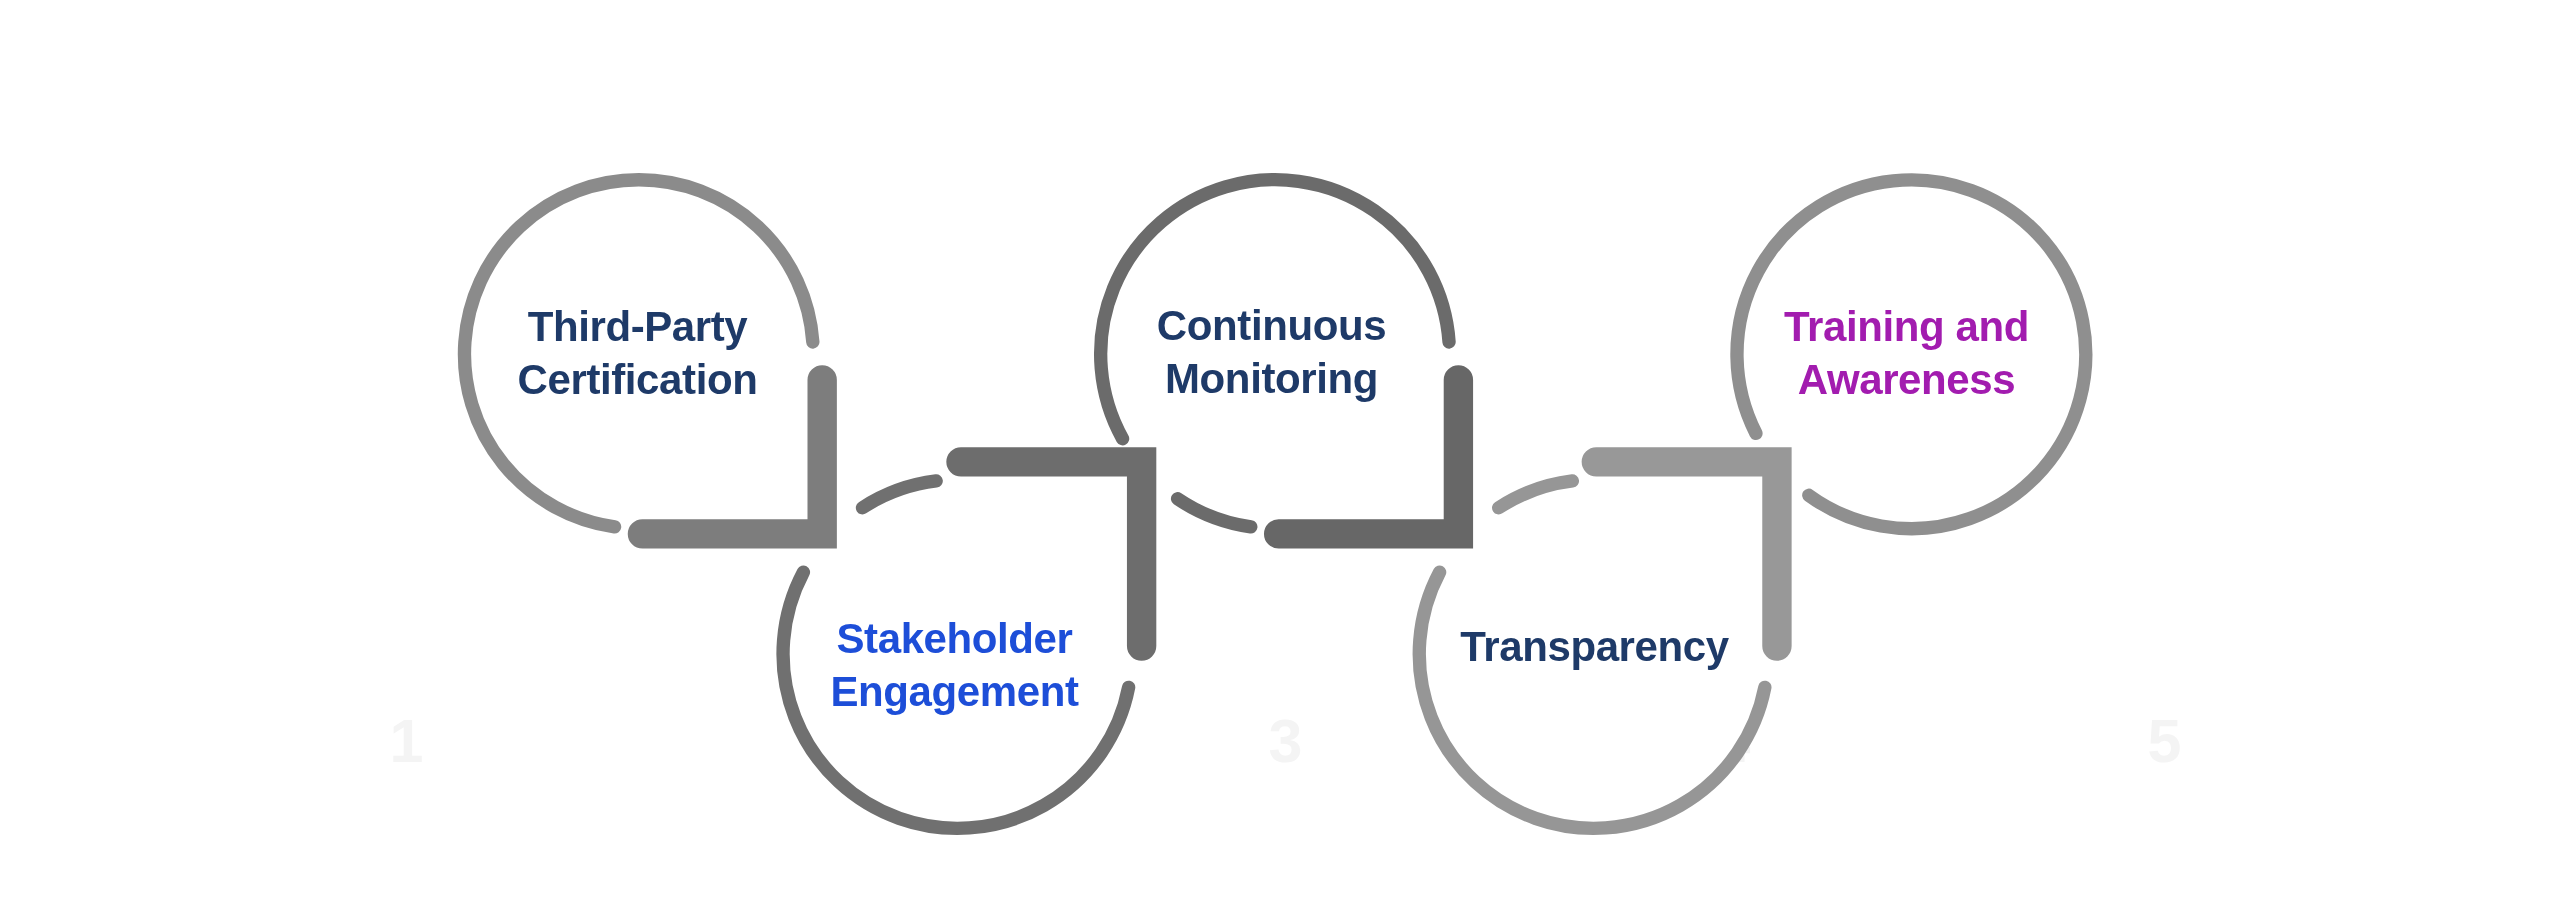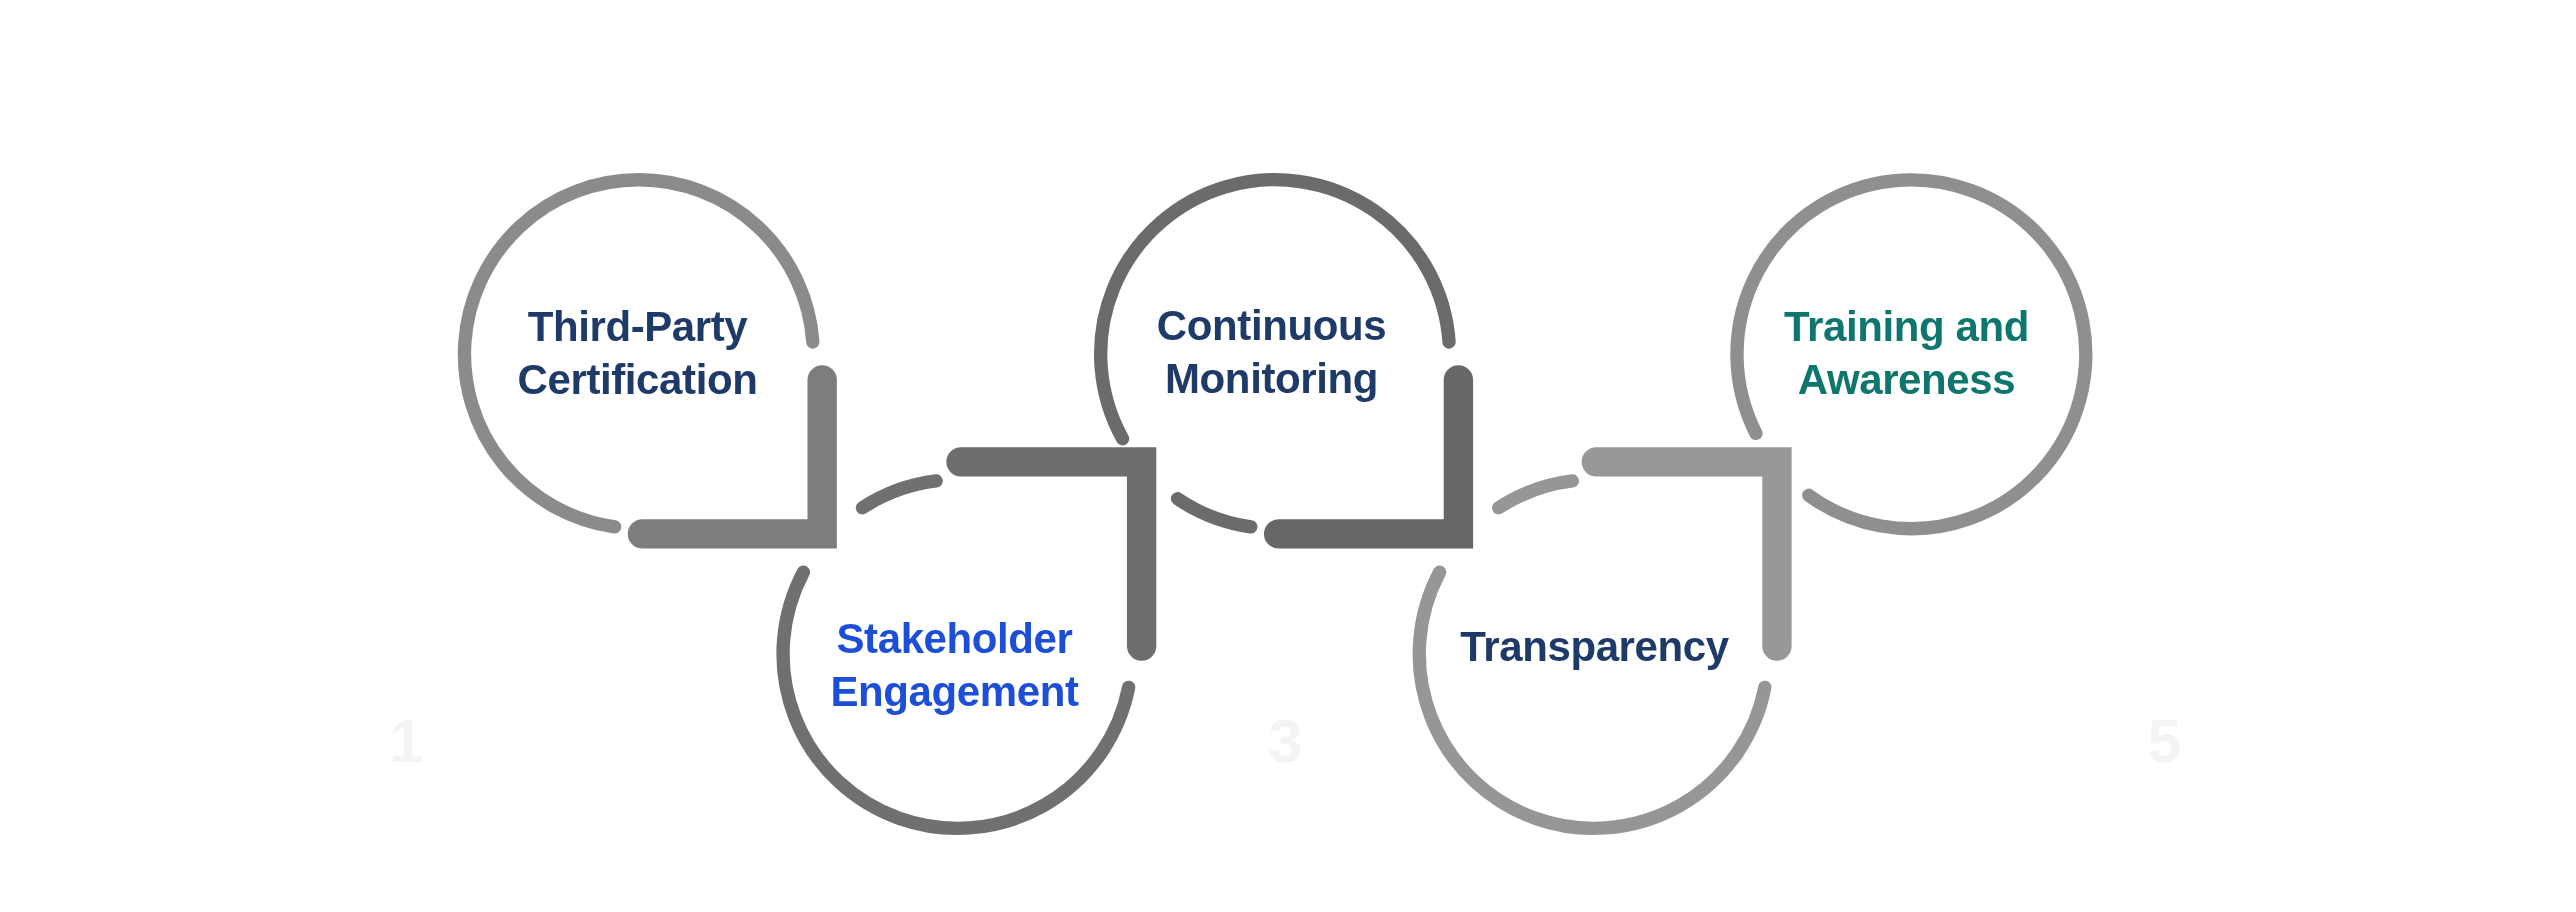--- a/index.html
+++ b/index.html
@@ -108,18 +108,18 @@
   </svg>
 
   <div class="labels-layer">
     <div class="step-label lbl-1" style="color: rgb(30, 58, 104);">Third-Party
 Certification</div>
     <div class="step-label lbl-2" style="color: #1d4ed8;">Stakeholder
 Engagement</div>
     <div class="step-label lbl-3" style="color: rgb(30, 58, 104);">Continuous
 Monitoring</div>
     <div class="step-label lbl-4" style="color: rgb(30, 58, 104);">Transparency</div>
-    <div class="step-label lbl-5" style="color: #0f766e;">Training and
+    <div class="step-label lbl-5" style="color: #a21caf;">Training and
 Awareness</div>
   </div>
 
 </div>
 
 
 </body></html>

